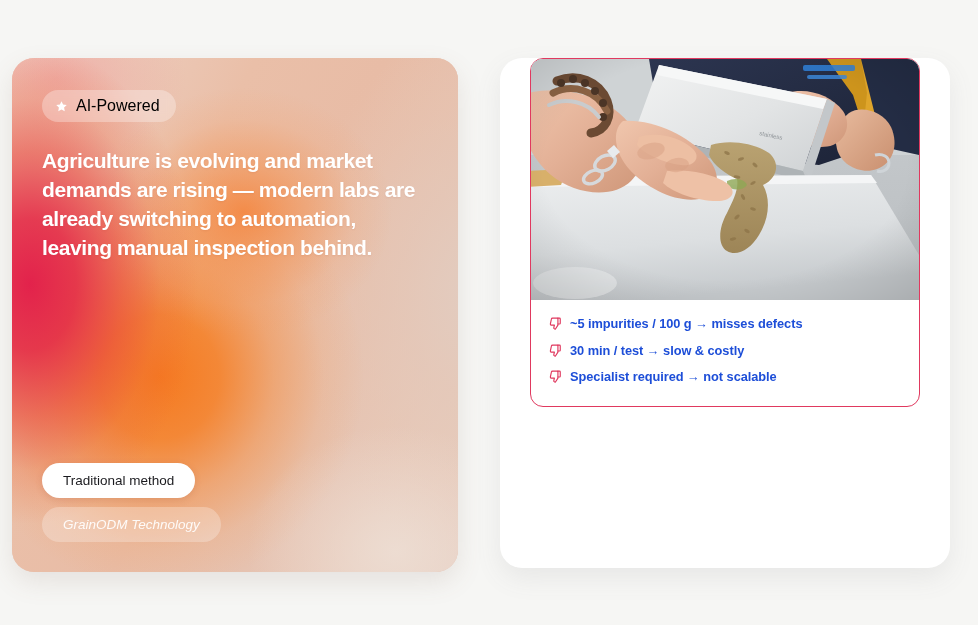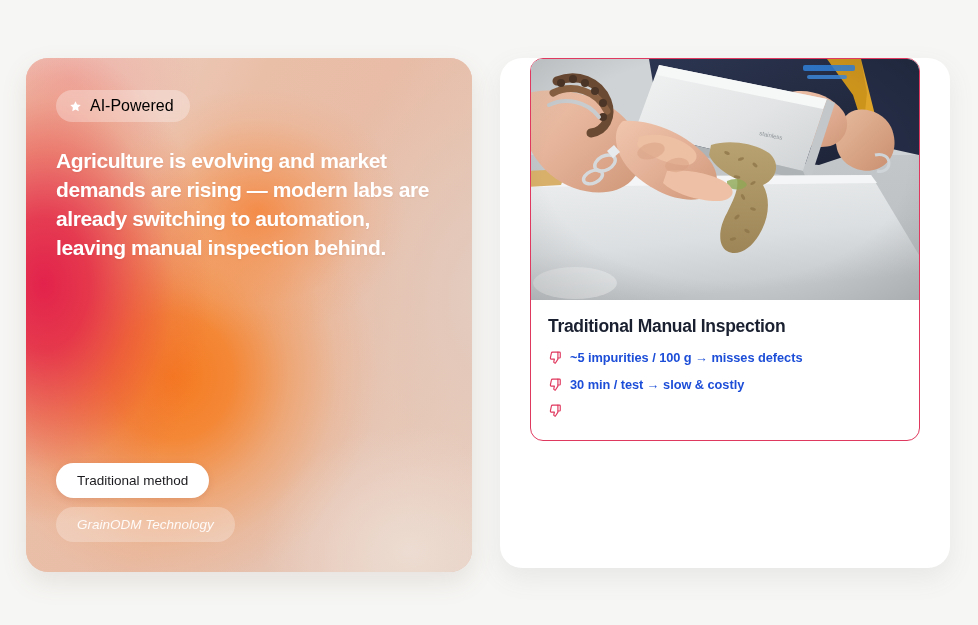--- a/index.html
+++ b/index.html
@@ -18,21 +18,21 @@
 
   .stage {
     position: relative;
     width: 978px;
     height: 625px;
   }
 
   
   .left-card {
     position: absolute;
-    left: 26px;
+    left: 12px;
     top: 58px;
     width: 446px;
     height: 514px;
     border-radius: 22px;
     overflow: hidden;
     box-shadow: 0 10px 26px rgba(120, 90, 80, 0.13);
     background: #e8c3b2;
   }
 
   .grad-layer {
@@ -417,21 +417,20 @@
             <ellipse cx="74" cy="104" rx="11" ry="7" transform="rotate(-28 74 104)"></ellipse>
             <ellipse cx="62" cy="118" rx="10" ry="6" transform="rotate(-24 62 118)"></ellipse>
           </g>
           <path d="M76 92 l7 -6 6 7 -7 6 z" fill="#e8ebee"></path>
 
           <rect width="388" height="241" fill="url(#vig)"></rect>
         </svg>
       </div>
 
       <div class="panel-body">
-        <div class="panel-title">Traditional Manual Inspection</div>
 
         <ul class="bullets">
           <li class="bullet">
             <span class="tdown">
               <svg width="14" height="14" viewBox="0 0 24 24" fill="none" stroke="#e0395f" stroke-width="2" stroke-linecap="round" stroke-linejoin="round">
                   <path d="M17 2h2.67A1.33 1.33 0 0 1 21 3.33v7.34A1.33 1.33 0 0 1 19.67 12H17"></path>
                   <path d="M17 2H7.8a2 2 0 0 0-2 1.7l-1.7 8A2 2 0 0 0 6.1 14H11l-1 4a2.5 2.5 0 0 0 2.5 3l4.5-7z"></path>
                 </svg>
             </span>
             <span class="bullet-text">~5 impurities / 100 g → misses defects</span>
@@ -445,20 +444,21 @@
             </span>
             <span class="bullet-text">30 min / test → slow &amp; costly</span>
           </li>
           <li class="bullet">
             <span class="tdown">
               <svg width="14" height="14" viewBox="0 0 24 24" fill="none" stroke="#e0395f" stroke-width="2" stroke-linecap="round" stroke-linejoin="round">
                   <path d="M17 2h2.67A1.33 1.33 0 0 1 21 3.33v7.34A1.33 1.33 0 0 1 19.67 12H17"></path>
                   <path d="M17 2H7.8a2 2 0 0 0-2 1.7l-1.7 8A2 2 0 0 0 6.1 14H11l-1 4a2.5 2.5 0 0 0 2.5 3l4.5-7z"></path>
                 </svg>
             </span>
+            <span class="bullet-text">Specialist required → not scalable</span>
           </li>
         </ul>
       </div>
 
     </div>
   </div>
 
 </div>
 
 </body></html>

